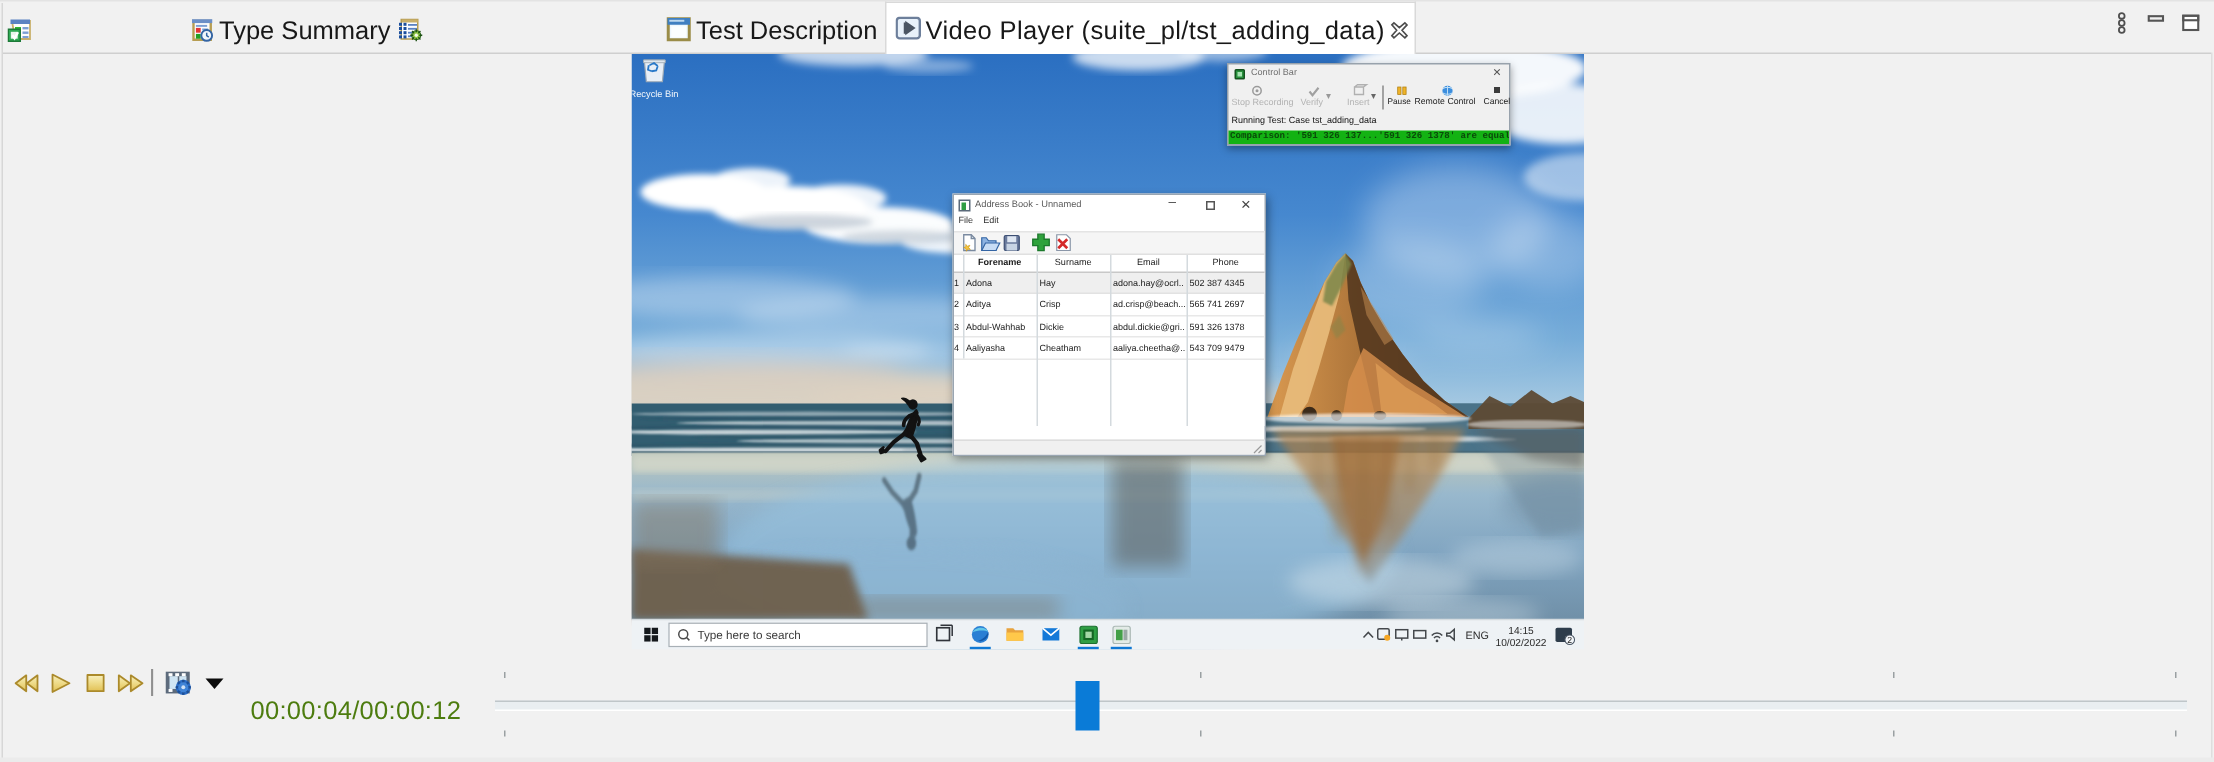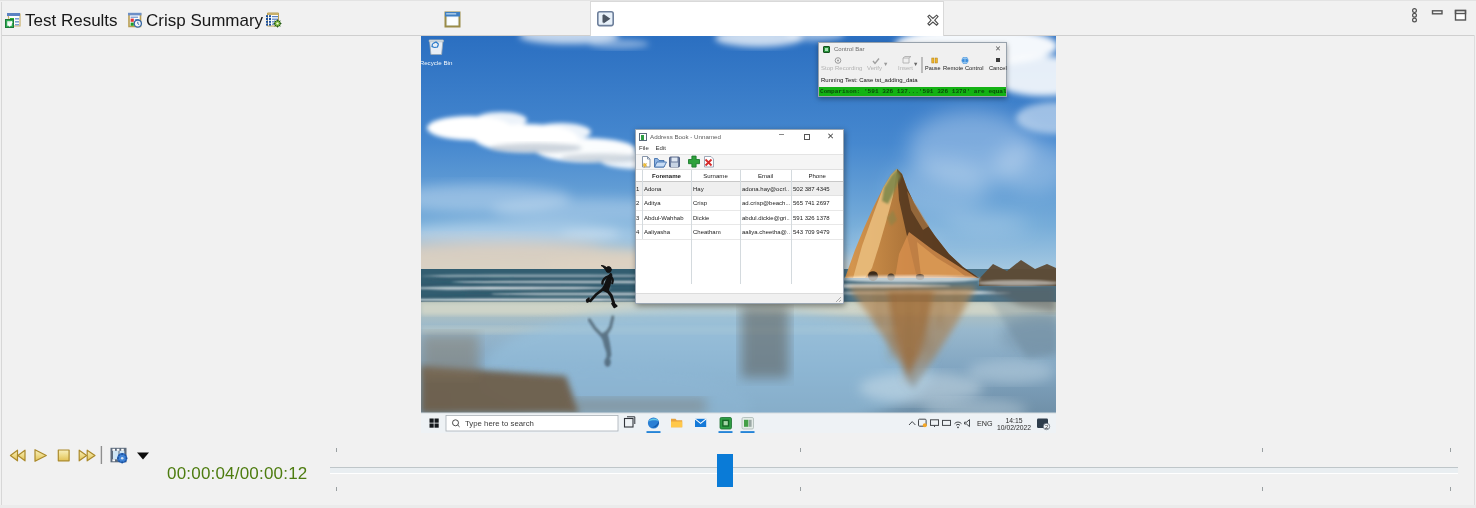--- a/index.html
+++ b/index.html
@@ -75,22 +75,23 @@
     <rect x="2.2" y="2.2" width="10" height="1.3" fill="#bcd8ee"></rect>
     <rect x="3.5" y="6.5" width="10" height="7.5" fill="#fbfeff"></rect>
   </svg>
   <svg class="ticon" style="left:597px" width="17" height="16" viewBox="0 0 17 16">
     <rect x="0.8" y="0.8" width="15.4" height="13.8" rx="2" fill="#e8f1fa" stroke="#6d7f9b" stroke-width="1.6"></rect>
     <path d="M6.2 4v7.5M7.2 4.2l5 3.5-5 3.5z" fill="#4b5563" stroke="#4b5563" stroke-width="1.4"></path>
   </svg>
   <svg class="abs" style="left:927px;top:14px" width="12" height="12" viewBox="0 0 12 12">
     <path d="M2.3 1.2l3.6 3.2 3.7-3.2 1.4 1.4-3.3 3.6 3.3 3.6-1.4 1.4-3.7-3.2-3.6 3.2-1.4-1.4 3.2-3.6-3.2-3.6z" fill="none" stroke="#4d4d4d" stroke-width="1.1"></path>
   </svg>
-  <div class="tabtxt" style="left:25px">Test Results</div>
-  <div class="tabtxt" style="left:146px">Crisp Summary</div>
+  <div class="tabtxt" style="left:146px">Type Summary</div>
+  <div class="tabtxt" style="left:464px">Test Description</div>
+  <div class="tabtxt" style="left:617px;letter-spacing:0.25px">Video Player (suite_pl/tst_adding_data)</div>
 
   <svg class="abs" style="left:1410px;top:8px" width="58" height="16" viewBox="0 0 58 16">
     <g fill="none" stroke="#4f4f4f" stroke-width="1.2">
       <circle cx="4.5" cy="2.6" r="1.9"></circle>
         <circle cx="4.5" cy="7.3" r="1.9"></circle>
         <circle cx="4.5" cy="12" r="1.9"></circle>
     </g>
     <rect x="22.5" y="2.8" width="9.5" height="3" fill="none" stroke="#555" stroke-width="1.4"></rect>
     <rect x="45.5" y="2.5" width="10" height="9.5" fill="#fff" stroke="#555" stroke-width="1.4"></rect>
     <rect x="45.5" y="2.5" width="10" height="3" fill="none" stroke="#555" stroke-width="1.4"></rect>

